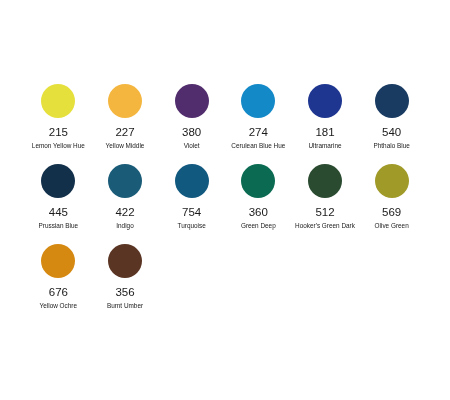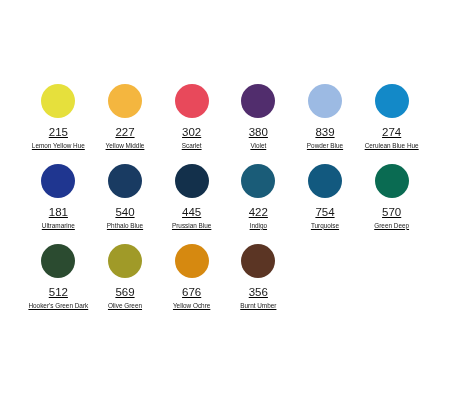--- a/index.html
+++ b/index.html
@@ -24,21 +24,20 @@
   .swatch-grid {
     position: absolute;
     left: 25px;
     top: 84px;
     width: 400px;
     display: grid;
     grid-template-columns: repeat(6, 1fr);
     grid-auto-rows: 80px;
     row-gap: 0px;
     column-gap: 0px;
-    text-decoration: underline;
   }
   .swatch-cell {
     display: flex;
     flex-direction: column;
     align-items: center;
     justify-content: flex-start;
   }
   .swatch-dot {
     width: 34px;
     height: 34px;
@@ -71,33 +70,23 @@
         <span class="swatch-dot" style="background: rgb(230, 224, 60);"></span>
         <div class="swatch-code">215</div>
         <div class="swatch-name">Lemon Yellow Hue</div>
       </div>
       <div class="swatch-cell">
         <span class="swatch-dot" style="background: rgb(244, 182, 63);"></span>
         <div class="swatch-code">227</div>
         <div class="swatch-name">Yellow Middle</div>
       </div>
       <div class="swatch-cell">
-        <span class="swatch-dot" style="background: rgb(232, 73, 91);"></span>
-        <div class="swatch-code">302</div>
-        <div class="swatch-name">Scarlet</div>
-      </div>
-      <div class="swatch-cell">
         <span class="swatch-dot" style="background: rgb(81, 45, 109);"></span>
         <div class="swatch-code">380</div>
         <div class="swatch-name">Violet</div>
-      </div>
-      <div class="swatch-cell">
-        <span class="swatch-dot" style="background: rgb(156, 186, 227);"></span>
-        <div class="swatch-code">839</div>
-        <div class="swatch-name">Powder Blue</div>
       </div>
       <div class="swatch-cell">
         <span class="swatch-dot" style="background: rgb(19, 137, 200);"></span>
         <div class="swatch-code">274</div>
         <div class="swatch-name">Cerulean Blue Hue</div>
       </div>
       <div class="swatch-cell">
         <span class="swatch-dot" style="background: rgb(31, 54, 144);"></span>
         <div class="swatch-code">181</div>
         <div class="swatch-name">Ultramarine</div>
@@ -117,21 +106,21 @@
         <div class="swatch-code">422</div>
         <div class="swatch-name">Indigo</div>
       </div>
       <div class="swatch-cell">
         <span class="swatch-dot" style="background: rgb(18, 89, 127);"></span>
         <div class="swatch-code">754</div>
         <div class="swatch-name">Turquoise</div>
       </div>
       <div class="swatch-cell">
         <span class="swatch-dot" style="background: rgb(10, 107, 82);"></span>
-        <div class="swatch-code">570</div>
+        <div class="swatch-code">360</div>
         <div class="swatch-name">Green Deep</div>
       </div>
       <div class="swatch-cell">
         <span class="swatch-dot" style="background: rgb(43, 75, 48);"></span>
         <div class="swatch-code">512</div>
         <div class="swatch-name">Hooker's Green Dark</div>
       </div>
       <div class="swatch-cell">
         <span class="swatch-dot" style="background: rgb(160, 154, 40);"></span>
         <div class="swatch-code">569</div>

